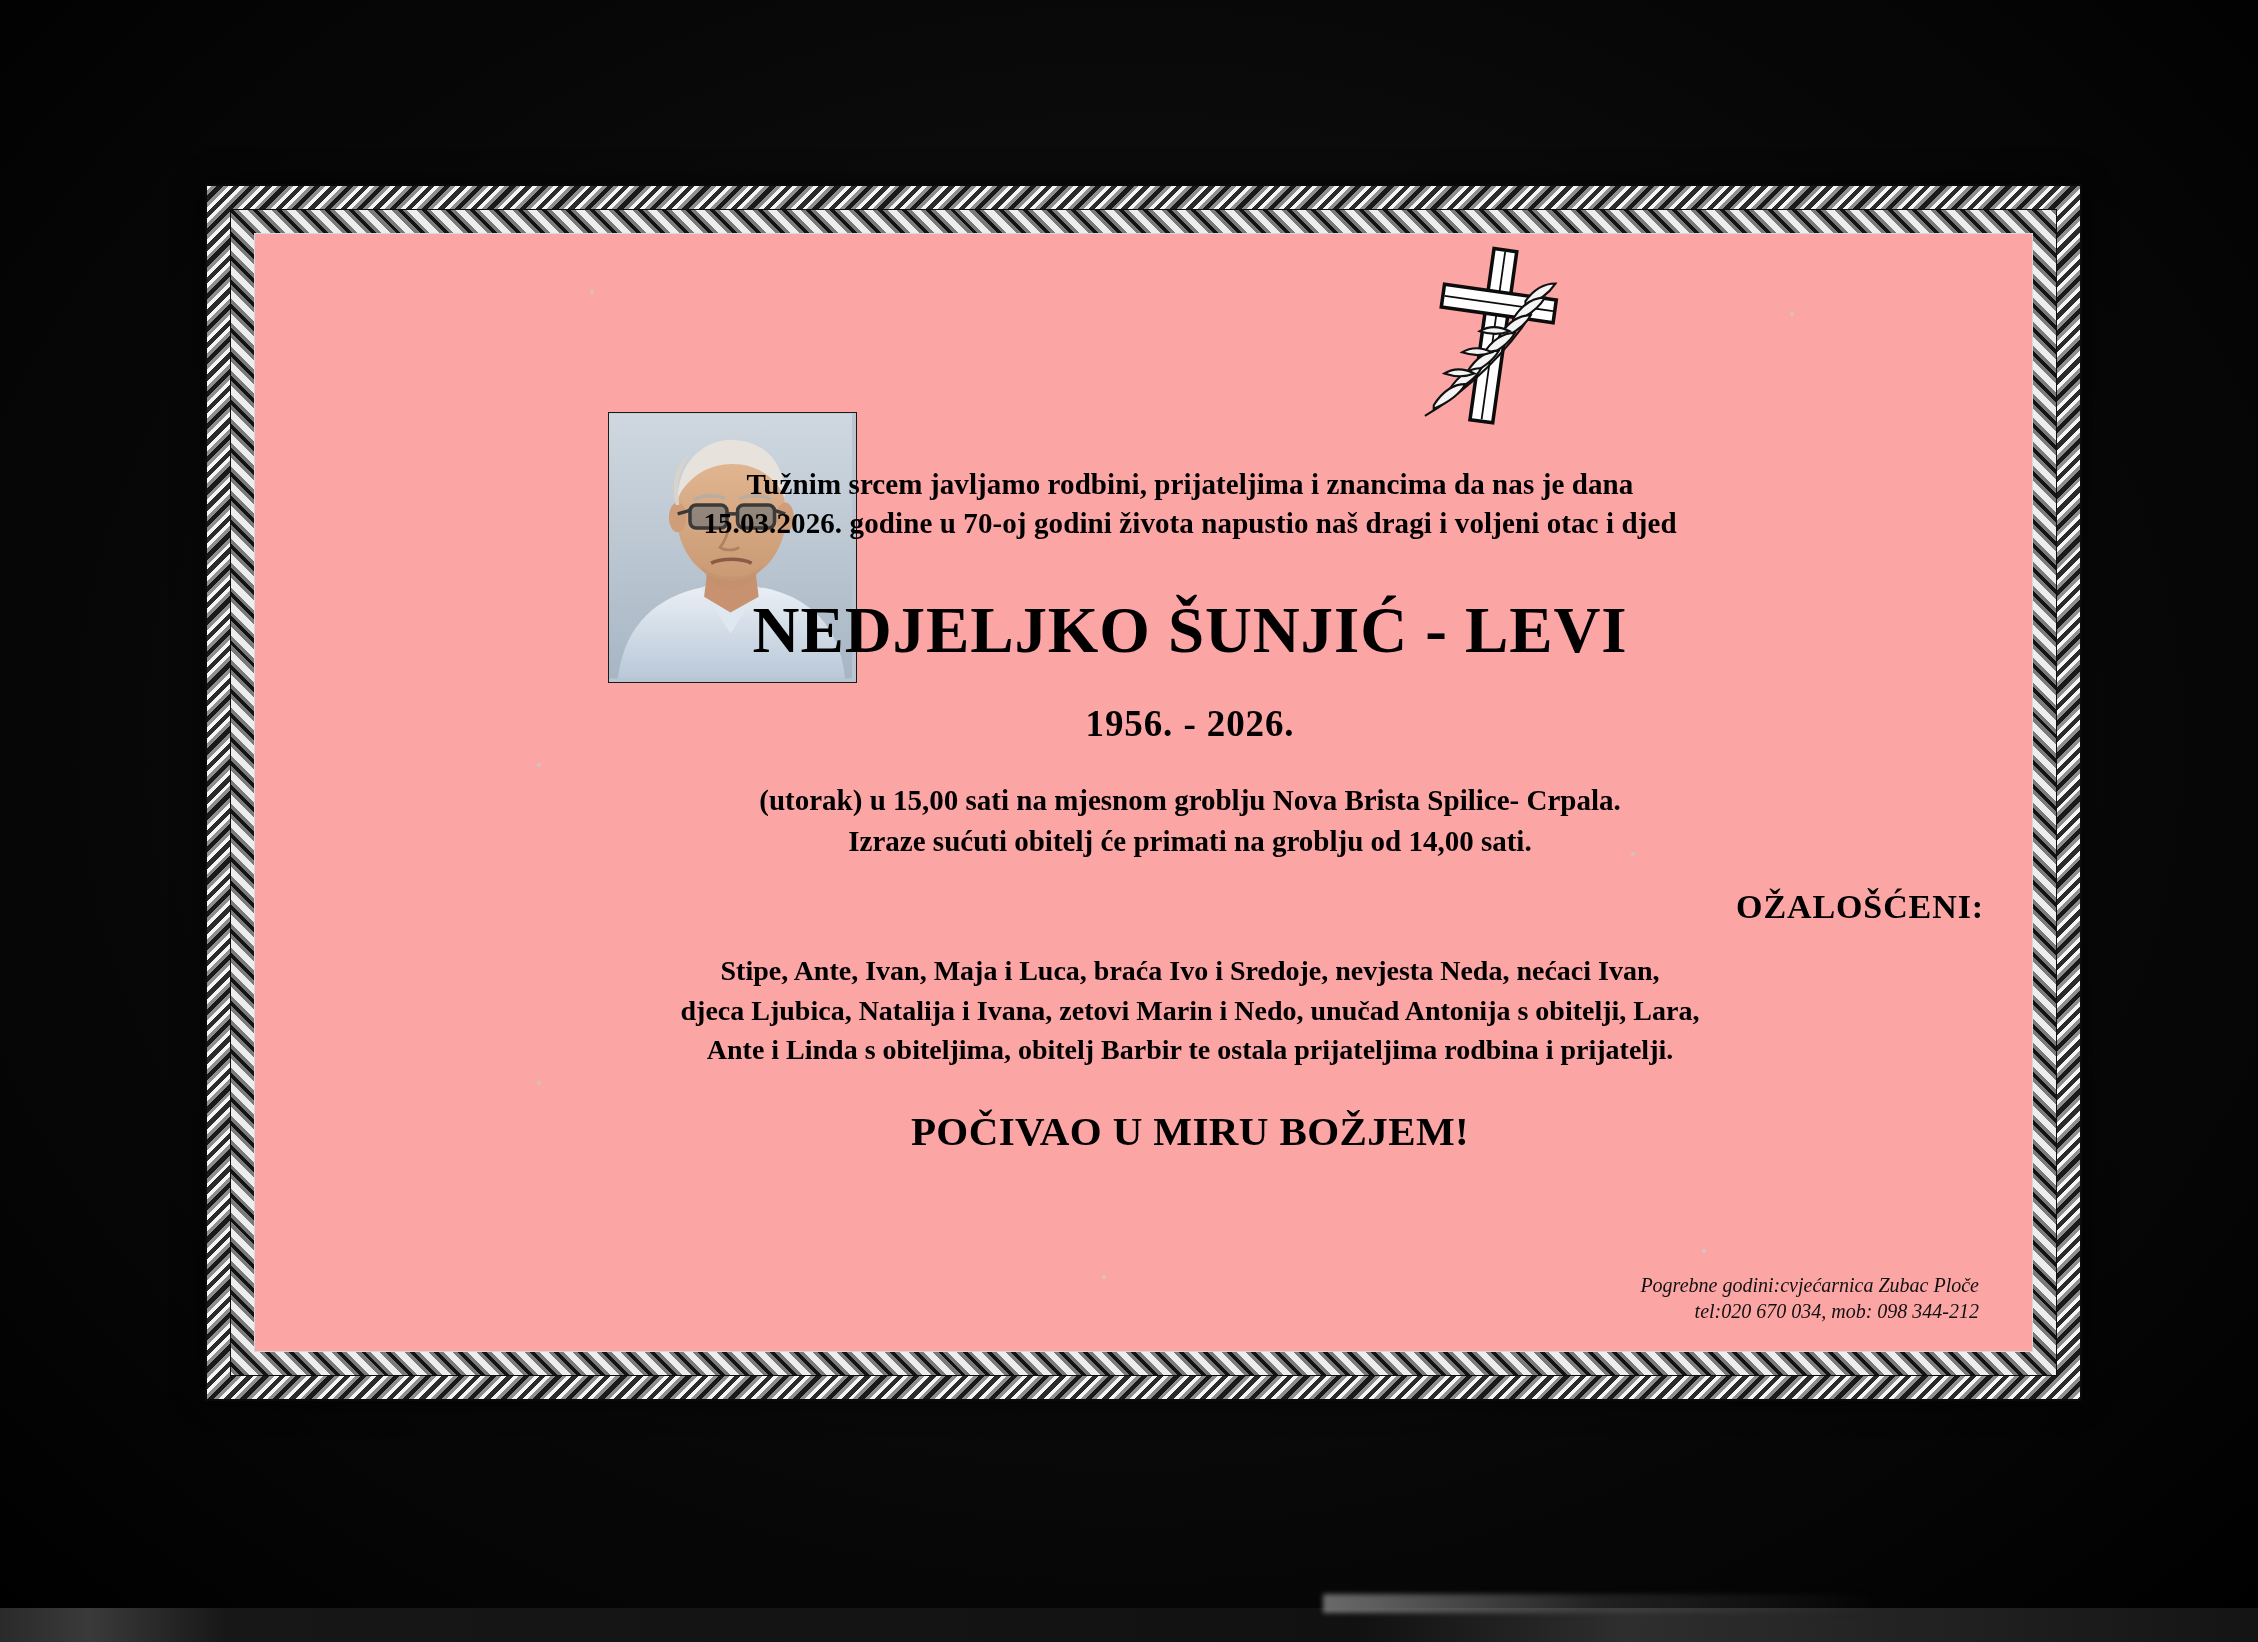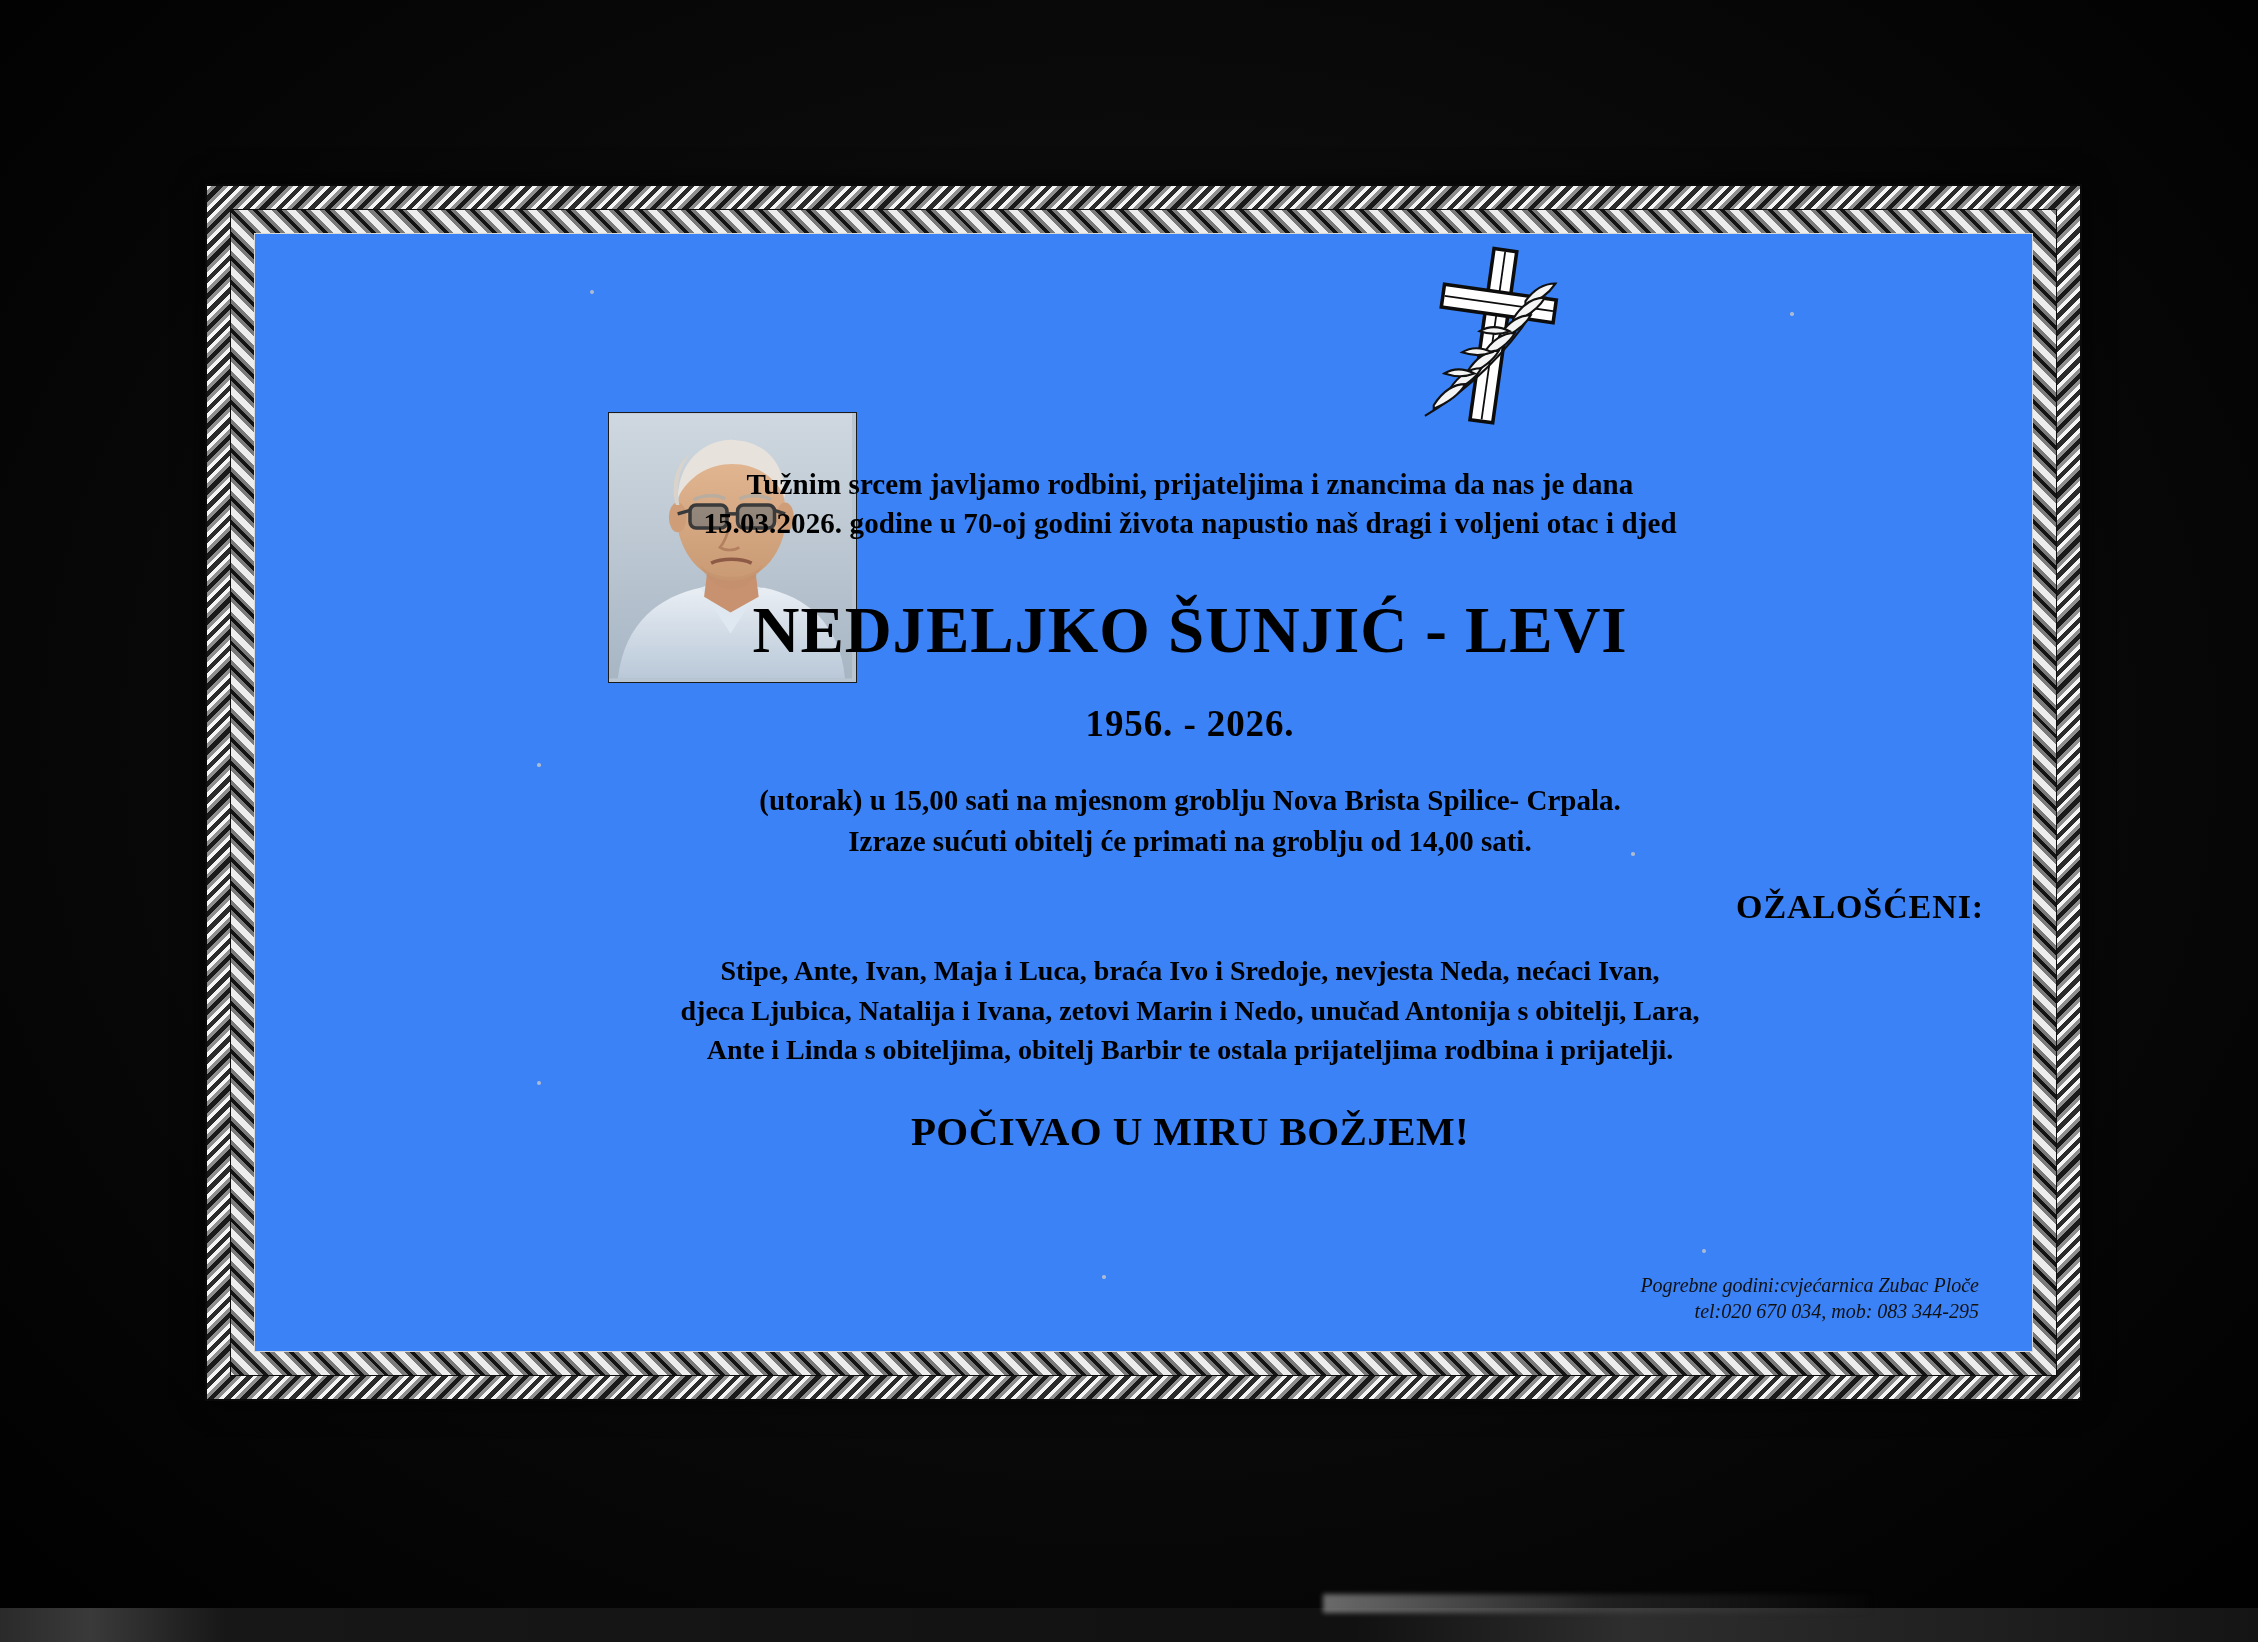--- a/index.html
+++ b/index.html
@@ -76,21 +76,21 @@
       repeating-linear-gradient(45deg,
         #ededed 0px, #ededed 2.6px,
         #7a7a7a 2.6px, #7a7a7a 6.2px,
         #131313 6.2px, #131313 9.7px,
         #7a7a7a 9.7px, #7a7a7a 13.2px,
         #ededed 13.2px, #ededed 17px);
   }
   .paper {
     position: absolute;
     left: 49px; top: 49px; right: 49px; bottom: 49px;
-    background: #3b82f6;
+    background: #fca5a5;
     border: 0.9px solid #d8d8d8;
     box-sizing: border-box;
     overflow: hidden;
   }
 
   
   .speck { position: absolute; background: #c9c9c9; border-radius: 50%; opacity: .8; }
 
   
   .emblem {
@@ -312,19 +312,19 @@
           <div>Stipe, Ante, Ivan, Maja i Luca, braća Ivo i Sredoje, nevjesta Neda, nećaci  Ivan,</div>
           <div>djeca Ljubica, Natalija i Ivana, zetovi Marin i Nedo, unučad Antonija s obitelji, Lara,</div>
           <div>Ante i Linda s obiteljima, obitelj Barbir te ostala prijateljima rodbina i prijatelji.</div>
         </div>
 
         <div class="rest">POČIVAO U MIRU BOŽJEM!</div>
       </div>
 
       <div class="provider">
         <div>Pogrebne godini:cvjećarnica Zubac Ploče</div>
-        <div>tel:020 670 034, mob: 083 344-295</div>
+        <div>tel:020 670 034, mob: 098 344-212</div>
       </div>
 
     </div>
   </div>
 </div>
 
 
 </body></html>

